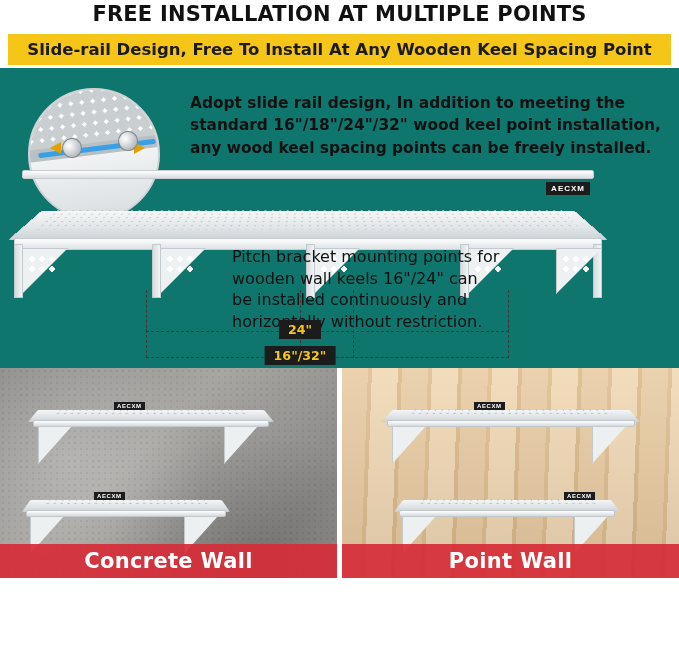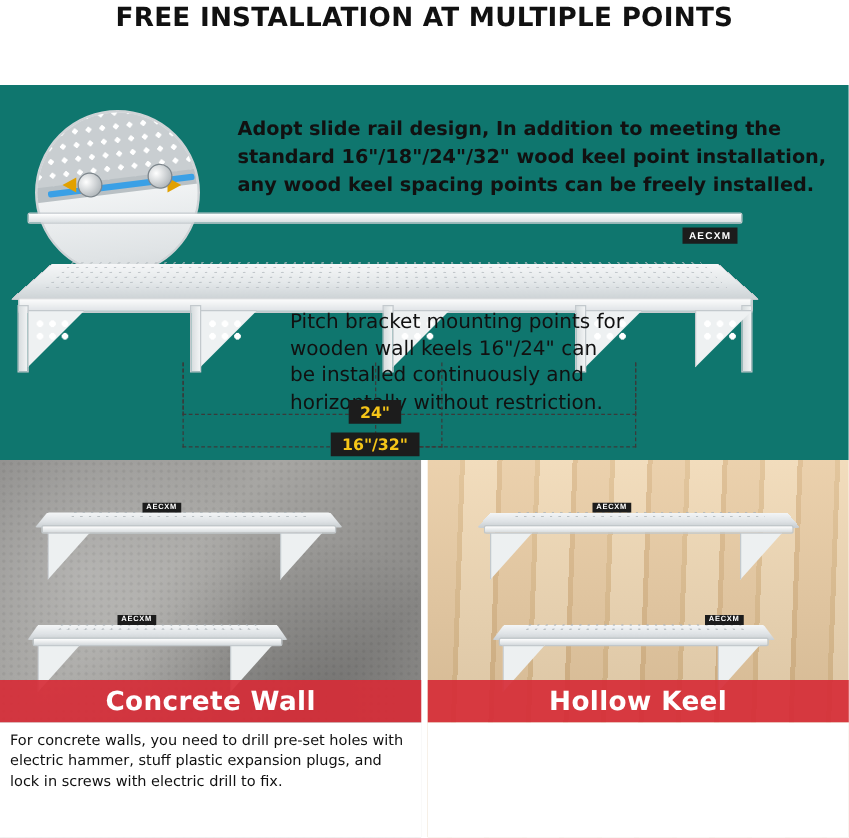--- a/index.html
+++ b/index.html
@@ -386,20 +386,23 @@
     background: #ffffff;
   }
 </style>
 </head>
 <body>
 
 <div class="page">
 
   <div class="headline">FREE INSTALLATION AT MULTIPLE POINTS</div>
 
+  <div class="yellow-bar">
+    <span class="txt">Slide-rail Design, Free To Install At Any Wooden Keel Spacing Point</span>
+  </div>
 
   <div class="diagram">
 
     <div class="bubble">
       <div class="perf"></div>
       <div class="plate"></div>
       <div class="railgap"></div>
       <div class="blue"></div>
       <div class="arrowL"></div>
       <div class="arrowR"></div>
@@ -474,21 +477,20 @@
         <div class="edge"></div>
         <div class="br" style="left:8px"></div>
         <div class="br" style="left:162px"></div>
         <div class="ph-tag" style="left:72px; top:6px;">AECXM</div>
       </div>
 
       <div class="caption-bar left-c">
         <span class="ttl">Concrete Wall</span>
       </div>
       <div class="white-strip"></div>
-      <div class="desc">For concrete walls, you need to drill pre-set holes with electric hammer, stuff plastic expansion plugs, and lock in screws with electric drill to fix.</div>
     </div>
 
     <div class="photo right">
       <div class="scene wood"></div>
 
       <div class="ph-shelf" style="left:40px; top:28px; width:258px;">
         <div class="plate"></div>
         <div class="dots"></div>
         <div class="edge"></div>
         <div class="br" style="left:10px"></div>
@@ -499,18 +501,18 @@
       <div class="ph-shelf" style="left:52px; top:118px; width:226px;">
         <div class="plate"></div>
         <div class="dots"></div>
         <div class="edge"></div>
         <div class="br" style="left:8px"></div>
         <div class="br" style="left:180px"></div>
         <div class="ph-tag" style="left:170px; top:6px;">AECXM</div>
       </div>
 
       <div class="caption-bar">
-        <span class="ttl">Hollow Keel</span>
+        <span class="ttl">Point Wall</span>
       </div>
       <div class="white-strip"></div>
     </div>
   </div>
 </div>
 
 </body></html>

